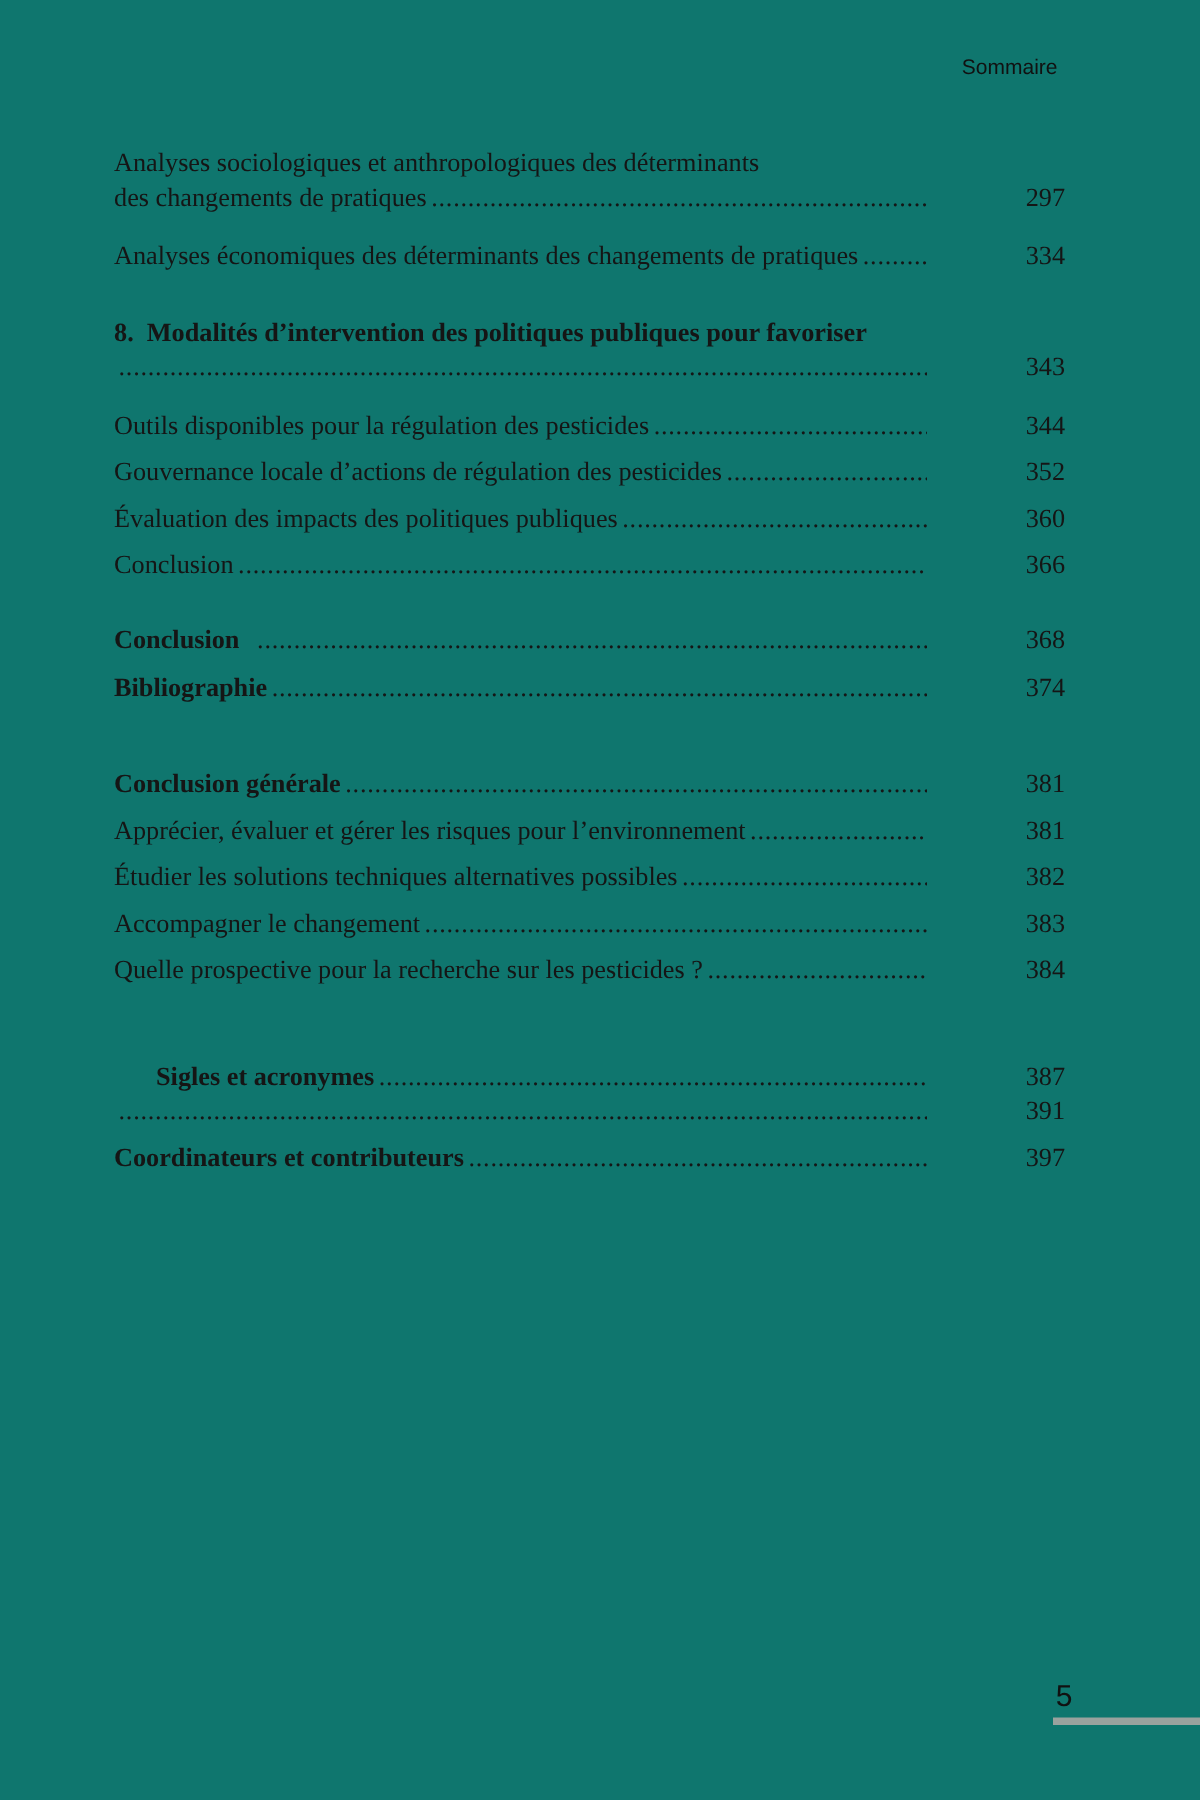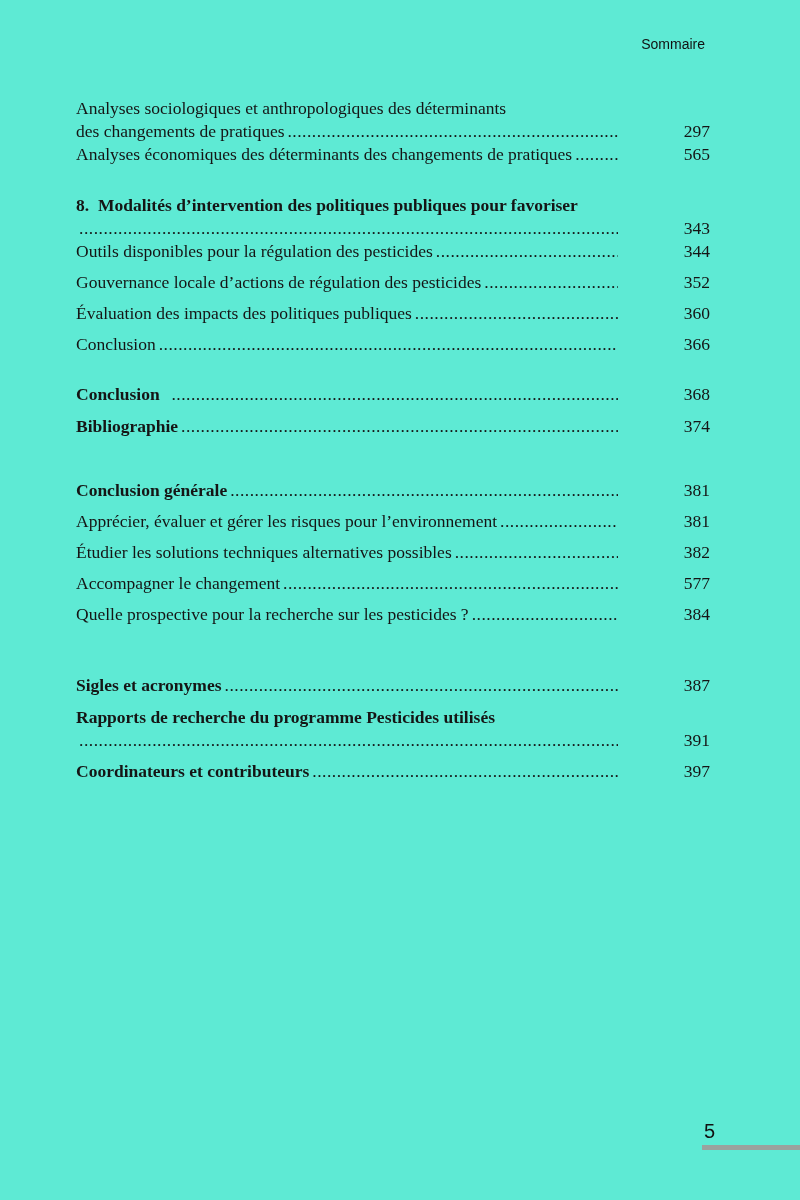--- a/index.html
+++ b/index.html
@@ -3,21 +3,21 @@
 <meta charset="utf-8">
 <style>
   * { margin:0; padding:0; box-sizing:border-box; }
   html,body { background:#ffffff; }
   body {
     width:800px; height:1200px; position:relative;
     font-family:"Liberation Serif", serif;
     color:#151515;
     overflow:hidden;
   }
-  .page { position:absolute; inset:0; background:#5eead4; }
+  .page { position:absolute; inset:0; background:#0f766e; }
 
   .header-title {
     position:absolute; top:36px; right:95px;
     font-family:"Liberation Sans", sans-serif;
     font-size:14px; color:#111111;
   }
 
   .toc { position:absolute; top:97px; left:76px; right:90px; }
 
   .row {
@@ -30,26 +30,26 @@
 
   .leader { flex:1 1 auto; overflow:hidden; margin-left:3px; margin-right:6px; }
   .leader::after {
     content:"........................................................................................................................................................";
     letter-spacing:0.5px;
   }
   .nl .leader { visibility:hidden; }
 
   .pg { flex:0 0 42px; text-align:right; margin-left:44px; font-weight:normal; }
 
-  .m6  { margin-top:0;justify-content:center; }
+  .m6  { margin-top:16px;justify-content:center; }
   .m8  { margin-top:8px; }
   .m9  { margin-top:9px;align-items:center; }
   .m27 { margin-top:27px; }
   .m28 { margin-top:28px; }
-  .m48 { margin-top:48px; }
+  .m48 { margin-top:48px;margin-left:28px; }
   .m50 { margin-top:41px; }
 
   .footer-page {
     position:absolute; top:1120px; right:85px;
     font-family:"Liberation Sans", sans-serif;
     font-size:20px; color:#111111;
   }
   .footer-rule {
     position:absolute; top:1145px; left:702px; right:0;
     height:5px; background:#9aa29e;
@@ -70,21 +70,21 @@
       <span class="pg"></span>
     </div>
     <div class="row">
       <span class="lbl">des changements de pratiques</span>
       <span class="leader"></span>
       <span class="pg">297</span>
     </div>
     <div class="row m6">
       <span class="lbl">Analyses économiques des déterminants des changements de pratiques</span>
       <span class="leader"></span>
-      <span class="pg">565</span>
+      <span class="pg">334</span>
     </div>
 
     <div class="row b nl m28">
       <span class="lbl">8.&nbsp;&nbsp;Modalités d’intervention des politiques publiques pour favoriser</span>
       <span class="leader"></span>
       <span class="pg"></span>
     </div>
     <div class="row b">
       <span class="leader"></span>
       <span class="pg">343</span>
@@ -132,37 +132,32 @@
       <span class="pg">381</span>
     </div>
     <div class="row m8">
       <span class="lbl">Étudier les solutions techniques alternatives possibles</span>
       <span class="leader"></span>
       <span class="pg">382</span>
     </div>
     <div class="row m8">
       <span class="lbl">Accompagner le changement</span>
       <span class="leader"></span>
-      <span class="pg">577</span>
+      <span class="pg">383</span>
     </div>
     <div class="row m8">
       <span class="lbl">Quelle prospective pour la recherche sur les pesticides&nbsp;?</span>
       <span class="leader"></span>
       <span class="pg">384</span>
     </div>
 
     <div class="row b m48">
       <span class="lbl">Sigles et acronymes</span>
       <span class="leader"></span>
       <span class="pg">387</span>
-    </div>
-    <div class="row b nl m9">
-      <span class="lbl">Rapports de recherche du programme Pesticides utilisés</span>
-      <span class="leader"></span>
-      <span class="pg"></span>
     </div>
     <div class="row b">
       <span class="leader"></span>
       <span class="pg">391</span>
     </div>
     <div class="row b m8">
       <span class="lbl">Coordinateurs et contributeurs</span>
       <span class="leader"></span>
       <span class="pg">397</span>
     </div>

